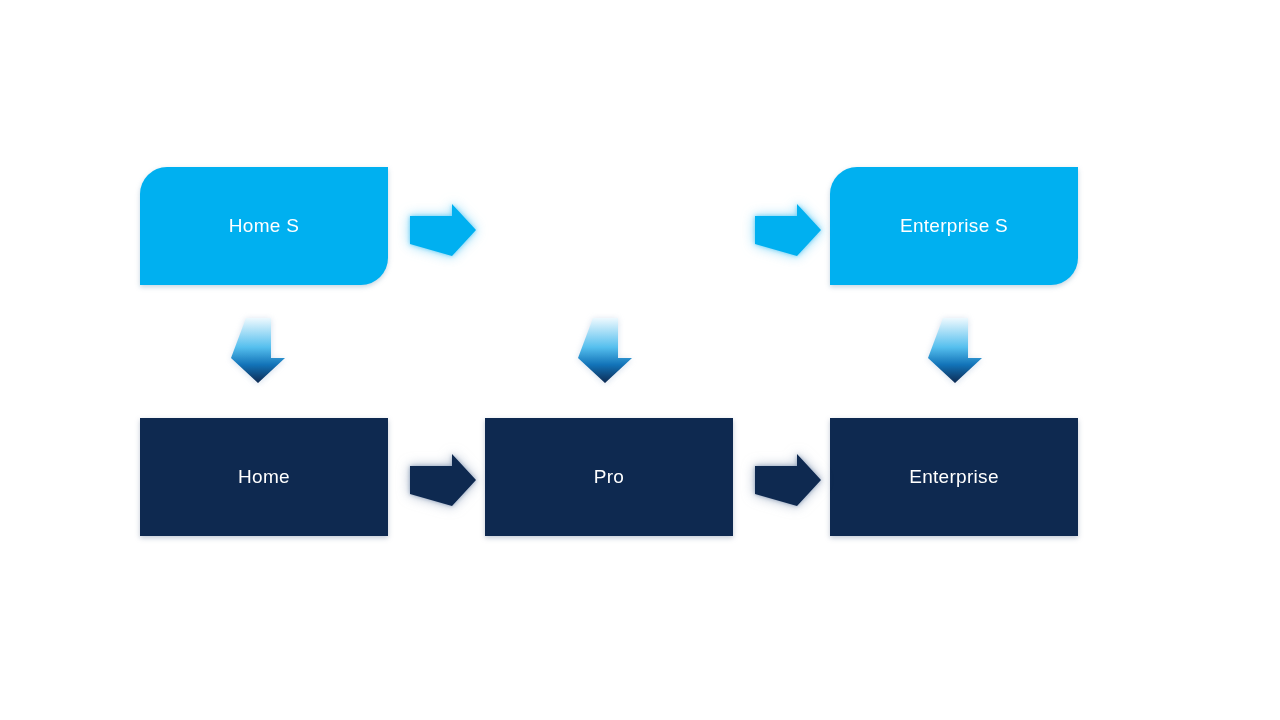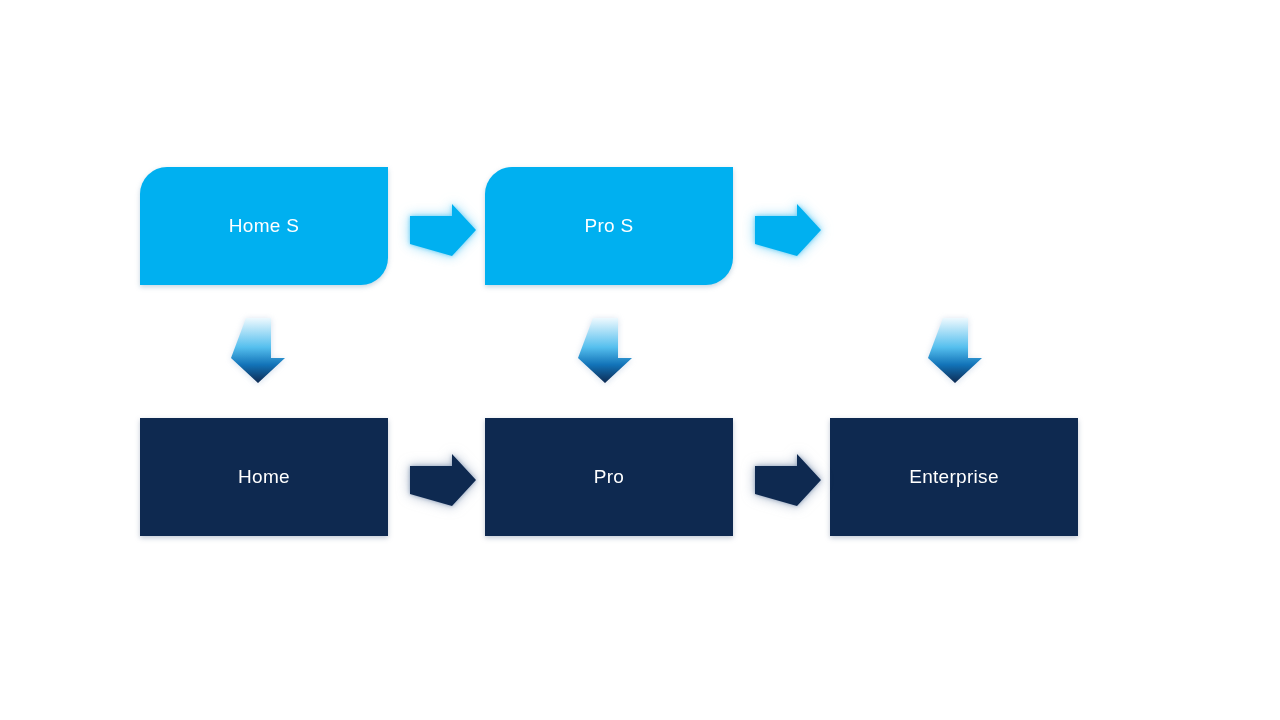--- a/index.html
+++ b/index.html
@@ -94,22 +94,22 @@
   .da-3 { left: 928px; }
 </style>
 </head>
 <body>
 
 <div class="canvas">
 
   <div class="box light b1">
     <span class="box-label">Home S</span>
   </div>
-  <div class="box light b2">
-    <span class="box-label">Pro S</span>
+  <div class="box light b3">
+    <span class="box-label">Enterprise S</span>
   </div>
 
   <div class="rarrow-wrap glow-light ra-top ra-g1">
     <div class="rarrow fill-light"></div>
   </div>
   <div class="rarrow-wrap glow-light ra-top ra-g2">
     <div class="rarrow fill-light"></div>
   </div>
 
   <div class="darrow-wrap da-1">

